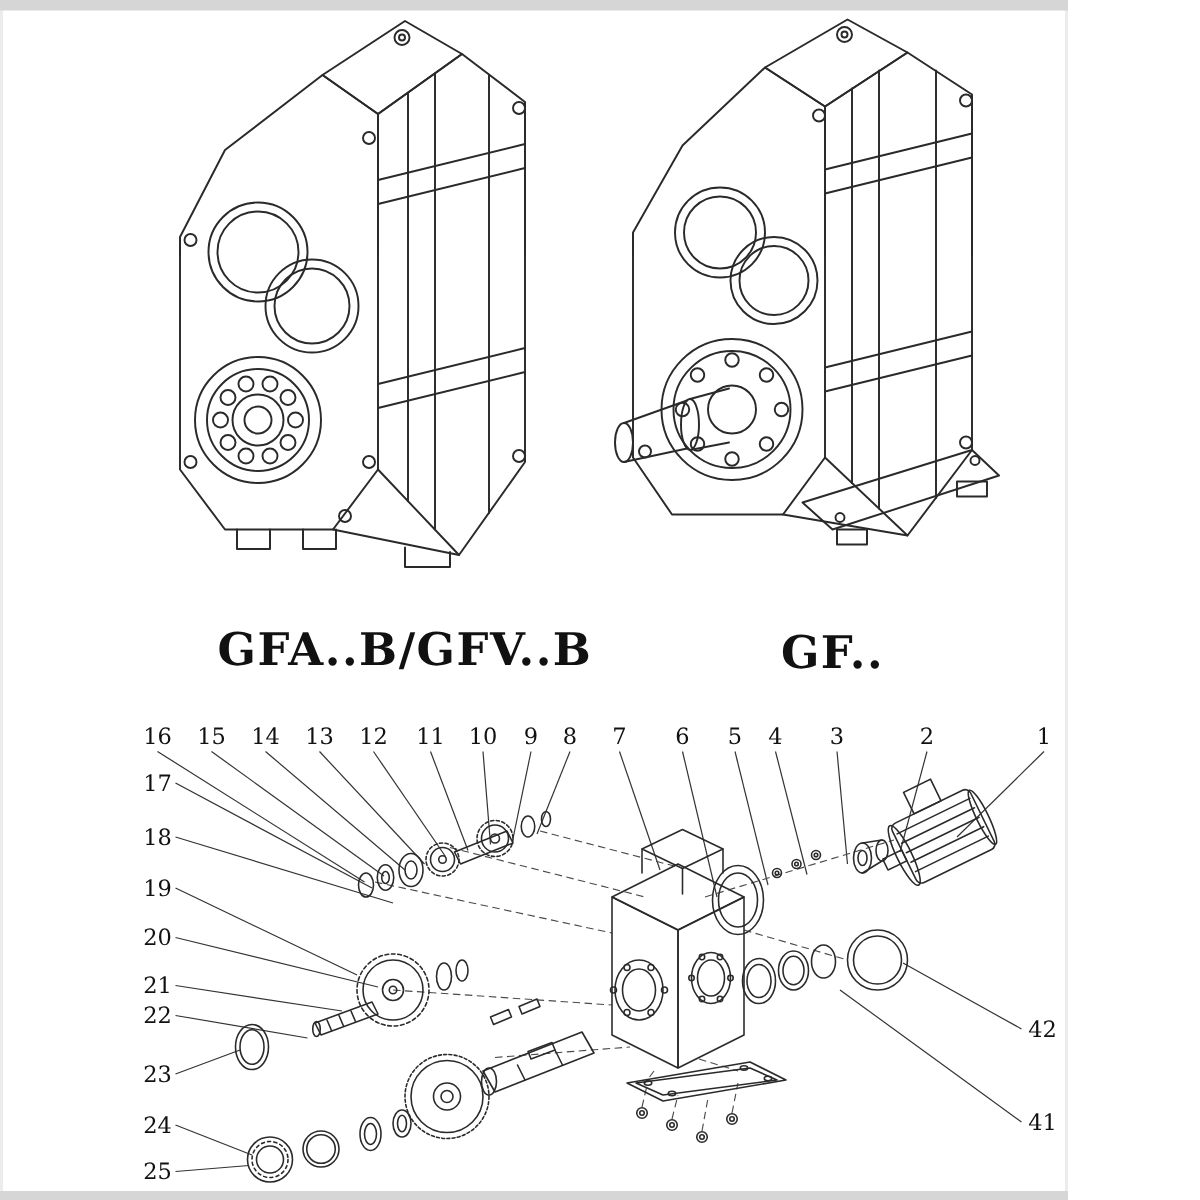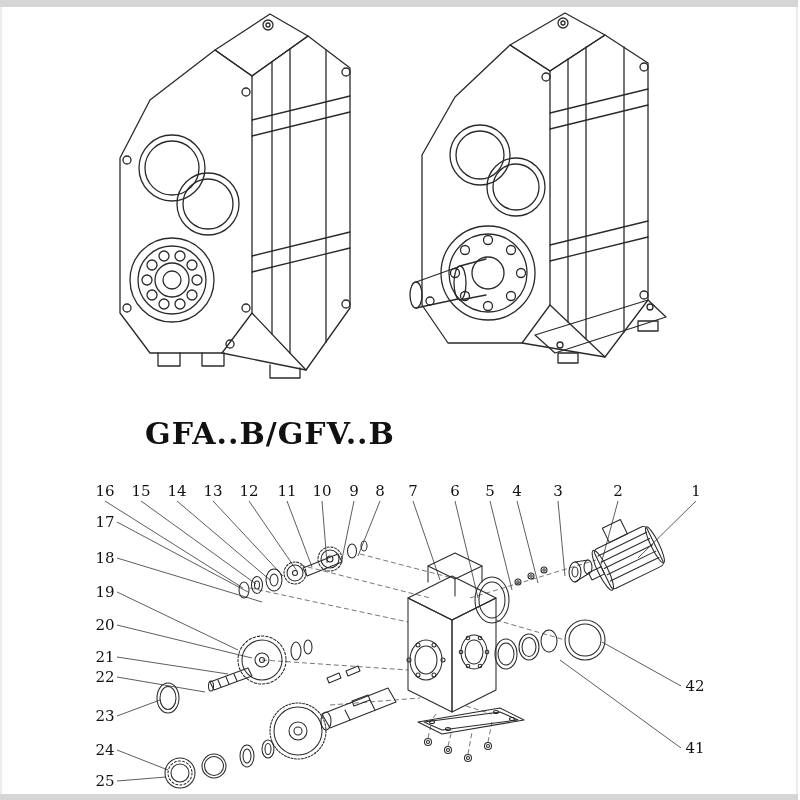--- a/index.html
+++ b/index.html
@@ -1,17 +1,17 @@
 <!DOCTYPE html>
 <html><head>
 <meta charset="utf-8">
 <style>
   html,body{margin:0;padding:0;background:#fff;}
   .page{
-    position:relative;width:798px;height:800px;background:#ffffff;
+    position:relative;width:712px;height:800px;background:#ffffff;
     overflow:hidden;font-family:"DejaVu Serif", serif;
     box-shadow:inset 0 0 0 2px #ececec;
   }
   .edge-bar{position:absolute;left:0;width:800px;background:#d6d6d6;}
   .edge-top{top:0;height:7px;}
   .edge-bottom{bottom:0;height:6px;}
   .drawing{position:absolute;}
   .product-label{
     position:absolute;text-align:center;font-weight:bold;
     font-size:30px;letter-spacing:1px;color:#111;
@@ -134,20 +134,21 @@
         <circle cx="30" cy="296" r="4"></circle>
       <path d="M135,330 L248,295 L266,312 L155,348 Z"></path>
       <circle cx="250" cy="302" r="3"></circle>
         <circle cx="160" cy="340" r="3"></circle>
       <path d="M158,348 h20 v10 h-20 Z"></path>
       <path d="M238,316 h20 v10 h-20 Z"></path>
     </g>
   </svg>
 
   <div class="product-label label-left">GFA..B/GFV..B</div>
+  <div class="product-label label-right">GF..</div>
 
   <svg class="drawing" style="left:0;top:470px;" width="800" height="330" viewBox="0 0 800 330">
 
     <g class="leader">
       <line x1="105" y1="31" x2="243" y2="118"></line>
         <line x1="141" y1="31" x2="256" y2="114"></line>
       <line x1="177" y1="31" x2="270" y2="110"></line>
         <line x1="213" y1="31" x2="283" y2="106"></line>
       <line x1="249" y1="31" x2="297" y2="101"></line>
         <line x1="287" y1="31" x2="312" y2="97"></line>

